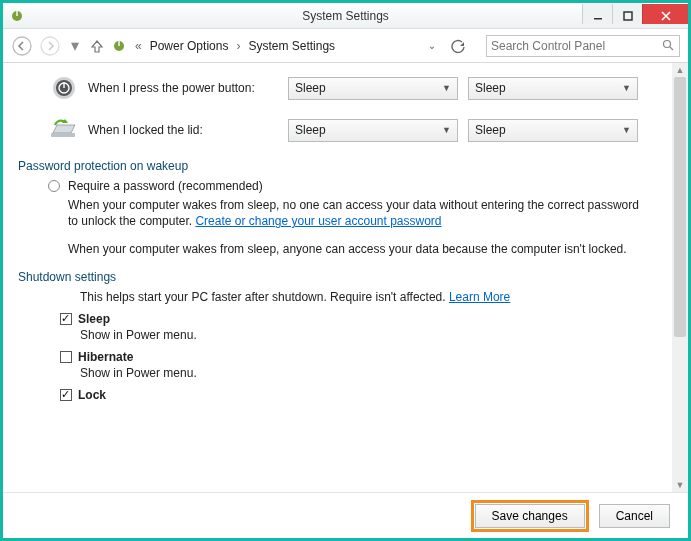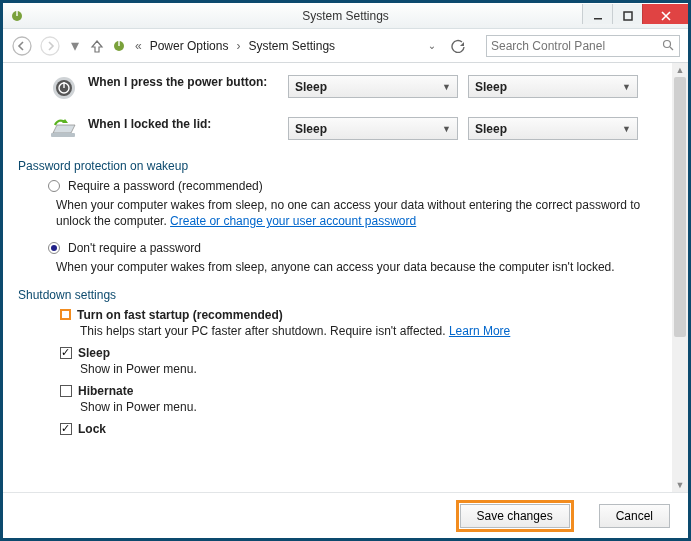--- a/index.html
+++ b/index.html
@@ -1,21 +1,21 @@
 <!DOCTYPE html>
 <html><head>
 <meta charset="utf-8">
 <style>
   * { box-sizing: border-box; font-family: "Segoe UI", Tahoma, sans-serif; }
   html, body { margin: 0; padding: 0; }
   body { width: 691px; height: 541px; background: #fff; }
 
   .window {
     width: 691px; height: 541px;
-    border: 3px solid #0c4a6e;
+    border: 3px solid #14b8a6;
     background: #fff;
     display: flex; flex-direction: column;
     position: relative;
   }
 
   
   .titlebar {
     height: 26px;
     background: linear-gradient(#fefefe, #eef2f3);
     border-bottom: 1px solid #d9e0e3;
@@ -103,21 +103,21 @@
   }
   .scrollbar .arrow-up, .scrollbar .arrow-down {
     position:absolute; left:0; right:0; height:14px;
     display:flex; align-items:center; justify-content:center;
     color:#888; font-size:9px; background:#f0f0f0;
   }
   .scrollbar .arrow-up { top:0; }
   .scrollbar .arrow-down { bottom:0; }
 
   .opt-row {
-    display: flex; align-items: flex-start; margin-bottom: 16px; font-weight: bold;
+    display: flex; align-items: center; margin-bottom: 16px;
   }
   .opt-icon { width: 32px; height: 26px; margin-right: 8px; display:flex; align-items:center; justify-content:center; }
   .opt-label { width: 200px; }
   .dropdown {
     width: 170px; height: 23px;
     border: 1px solid #b7bcc0;
     background: linear-gradient(#fbfbfb,#ececec);
     display: flex; align-items: center; justify-content: space-between;
     padding: 0 6px; font-size: 12px; margin-right: 10px;
   }
@@ -131,40 +131,40 @@
 
   .radio-row { display:flex; align-items:center; margin-bottom:4px; }
   .radio {
     width:12px; height:12px; border:1px solid #888; border-radius:50%;
     margin-right:8px; position:relative; background:#fff;
   }
   .radio.sel::after {
     content:""; position:absolute; left:2px; top:2px;
     width:6px; height:6px; border-radius:50%; background:#228; 
   }
-  .desc { margin-left:8px; color:#222; line-height:1.35; margin-bottom:12px; }
+  .desc { margin-left:20px; color:#222; line-height:1.35; margin-bottom:12px; }
   .link { color:#0066cc; text-decoration: underline; cursor:pointer; }
 
   .check-row { display:flex; align-items:center; margin-bottom:2px; margin-left:12px; }
   .chk {
     width:12px; height:12px; border:1px solid #555;
     margin-right:6px; position:relative; background:#fff; font-size:10px;
     display:flex; align-items:center; justify-content:center;
   }
   .chk.sel::after { content:"✓"; position:absolute; left:0; top:-2px; font-size:11px; color:#000; }
   .chk.highlight { border:2px solid #f28c1f; width:11px; height:11px; }
   .check-desc { margin-left:32px; margin-bottom:8px; }
 
   .bold { font-weight:600; }
 
   
   .footer {
     height: 46px; border-top: 1px solid #e2e5e7;
     display:flex; align-items:center; justify-content:flex-end;
-    padding: 16px 18px; gap: 25px;
+    padding: 16px 18px; gap: 10px;
   }
   .btn {
     height: 24px; padding: 0 16px;
     border: 1px solid #b7bcc0;
     background: linear-gradient(#fbfbfb,#ececec);
     font-size: 12px; display:flex; align-items:center;
   }
   .btn-primary-wrap {
     border: 3px solid #f28c1f; padding:1px;
   }
@@ -295,32 +295,24 @@
       <div class="section-head">Password protection on wakeup</div>
 
       <div class="radio-row">
         <span class="radio"></span>
         <span>Require a password (recommended)</span>
       </div>
       <div class="desc">
         <span>When your computer wakes from sleep, no one can access your data without entering the correct password to unlock the computer. </span><span class="link">Create or change your user account password</span>
       </div>
 
-      <div class="radio-row">
-        <span class="radio sel"></span>
-        <span>Don't require a password</span>
-      </div>
       <div class="desc">When your computer wakes from sleep, anyone can access your data because the computer isn't locked.</div>
 
       <div class="section-head" style="margin-top:6px">Shutdown settings</div>
 
-      <div class="check-row">
-        <span class="chk highlight"></span>
-        <span class="bold">Turn on fast startup (recommended)</span>
-      </div>
       <div class="check-desc">
         <span>This helps start your PC faster after shutdown. Require isn't affected. </span><span class="link">Learn More</span>
       </div>
 
       <div class="check-row">
         <span class="chk sel"></span>
         <span class="bold">Sleep</span>
       </div>
       <div class="check-desc">Show in Power menu.</div>
 

